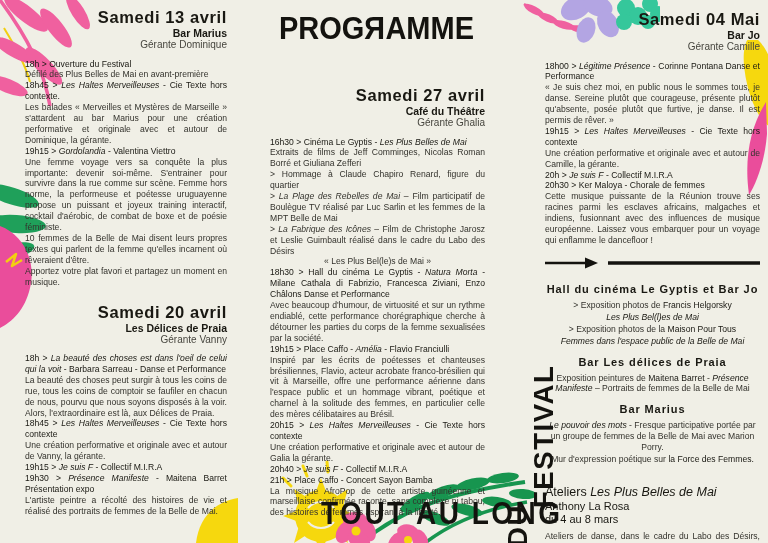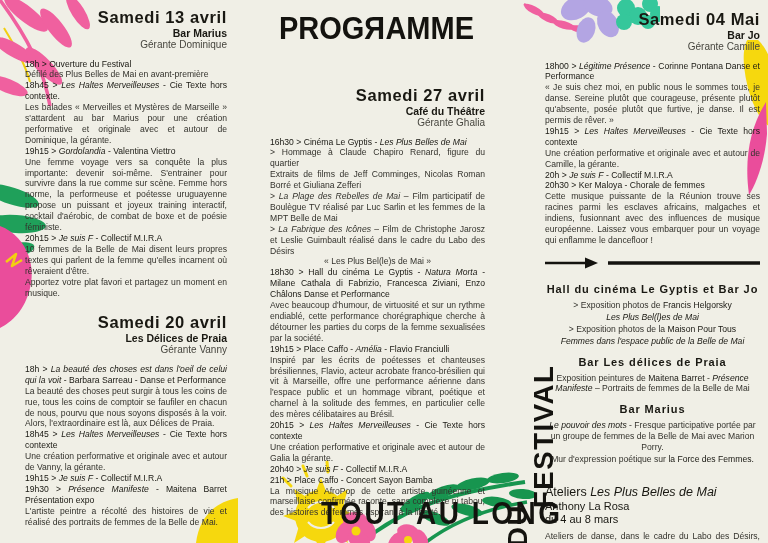--- a/index.html
+++ b/index.html
@@ -171,21 +171,20 @@
         <div class="sec-date">Samedi 13 avril</div>
         <div class="sec-venue">Bar Marius</div>
         <div class="sec-manager">Gérante Dominique</div>
       </div>
       <p class="evt"><span class="b">18h &gt; Ouverture du Festival</span></p>
       <p class="evt"><span>Défilé des Plus Belles de Mai en avant-première</span></p>
       <p class="evt"><span class="b">18h45 &gt; </span><span class="b i">Les Haltes Merveilleuses</span><span class="b"> - Cie Texte hors contexte.</span></p>
       <p class="evt"><span>Les balades « Merveilles et Mystères de Marseille » s'attardent au bar Marius pour une création performative et originale avec et autour de Dominique, la gérante.</span></p>
       <p class="evt"><span class="b">19h15 &gt; </span><span class="b i">Gordolandia</span><span class="b"> - Valentina Viettro</span></p>
       <p class="evt"><span>Une femme voyage vers sa conquête la plus importante: devenir soi-même. S'entrainer pour survivre dans la rue comme sur scène. Femme hors norme, la performeuse et poétesse uruguayenne propose un puissant et joyeux training interactif, cocktail d'aérobic, de combat de boxe et de poésie féministe.</span></p>
-      <p class="evt"><span class="b">20h15 &gt; </span><span class="b i">Je suis F</span><span class="b"> - Collectif M.I.R.A</span></p>
       <p class="evt"><span>10 femmes de la Belle de Mai disent leurs propres textes qui parlent de la femme qu'elles incarnent où rêveraient d'être.</span></p>
       <p class="evt"><span>Apportez votre plat favori et partagez un moment en musique.</span></p>
       <div class="sec-head">
         <div class="sec-date">Samedi 20 avril</div>
         <div class="sec-venue">Les Délices de Praia</div>
         <div class="sec-manager">Gérante Vanny</div>
       </div>
       <p class="evt"><span class="b">18h &gt; </span><span class="b i">La beauté des choses est dans l'oeil de celui qui la voit</span><span class="b"> - Barbara Sarreau - Danse et Performance</span></p>
       <p class="evt"><span>La beauté des choses peut surgir à tous les coins de rue, tous les coins de comptoir se faufiler en chacun de nous, pourvu que nous soyons disposés à la voir. Alors, l'extraordinaire est là, aux Délices de Praia.</span></p>
       <p class="evt"><span class="b">18h45 &gt; </span><span class="b i">Les Haltes Merveilleuses</span><span class="b"> - Cie Texte hors contexte</span></p>
@@ -194,22 +193,22 @@
       <p class="evt"><span class="b">19h30 &gt; </span><span class="b i">Présence Manifeste</span><span class="b"> - Maitena Barret Présentation expo</span></p>
       <p class="evt"><span>L'artiste peintre a récolté des histoires de vie et réalisé des portraits de femmes de la Belle de Mai.</span></p>
     </div>
   <div id="col-mid" class="col">
       <div class="sec-head">
         <div class="sec-date">Samedi 27 avril</div>
         <div class="sec-venue">Café du Théâtre</div>
         <div class="sec-manager">Gérante Ghalia</div>
       </div>
       <p class="evt"><span class="b">16h30 &gt; Cinéma Le Gyptis - </span><span class="b i">Les Plus Belles de Mai</span></p>
+      <p class="evt"><span>Extraits de films de Jeff Comminges, Nicolas Roman Borré et Giuliana Zefferi</span></p>
       <p class="evt"><span>&gt; Hommage à Claude Chapiro Renard, figure du quartier</span></p>
-      <p class="evt"><span>Extraits de films de Jeff Comminges, Nicolas Roman Borré et Giuliana Zefferi</span></p>
       <p class="evt"><span>&gt; </span><span class="i">La Plage des Rebelles de Mai</span><span> – Film participatif de Boulègue TV réalisé par Luc Sarlin et les femmes de la MPT Belle de Mai</span></p>
       <p class="evt"><span>&gt; </span><span class="i">La Fabrique des Icônes</span><span> – Film de Christophe Jarosz et Leslie Guimbault réalisé dans le cadre du Labo des Désirs</span></p>
       <p class="evt al"><span>« Les Plus Bel(le)s de Mai »</span></p>
       <p class="evt"><span class="b">18h30 &gt;  Hall du cinéma Le Gyptis - </span><span class="b i">Natura Morta</span><span class="b"> - Milane Cathala di Fabrizio, Francesca Ziviani, Enzo Châlons Danse et Performance</span></p>
       <p class="evt"><span>Avec beaucoup d'humour, de virtuosité et sur un rythme endiablé, cette performance chorégraphique cherche à détourner les parties du corps de la femme sexualisées par la société.</span></p>
       <p class="evt"><span class="b">19h15 &gt; Place Caffo - </span><span class="b i">Amélia</span><span class="b"> - Flavio Franciulli</span></p>
       <p class="evt"><span>Inspiré par les écrits de poétesses et chanteuses brésiliennes, Flavio, acteur acrobate franco-brésilien qui vit à Marseille, offre une performance aérienne dans l'espace public et un hommage vibrant, poétique et charnel à la solitude des femmes, en particulier celle des mères célibataires au Brésil.</span></p>
       <p class="evt"><span class="b">20h15 &gt; </span><span class="b i">Les Haltes Merveilleuses</span><span class="b"> - Cie Texte hors contexte</span></p>
       <p class="evt"><span>Une création performative et originale avec et autour de Galia la gérante.</span></p>
       <p class="evt"><span class="b">20h40 &gt; </span><span class="b i">Je suis F</span><span class="b"> - Collectif M.I.R.A</span></p>

